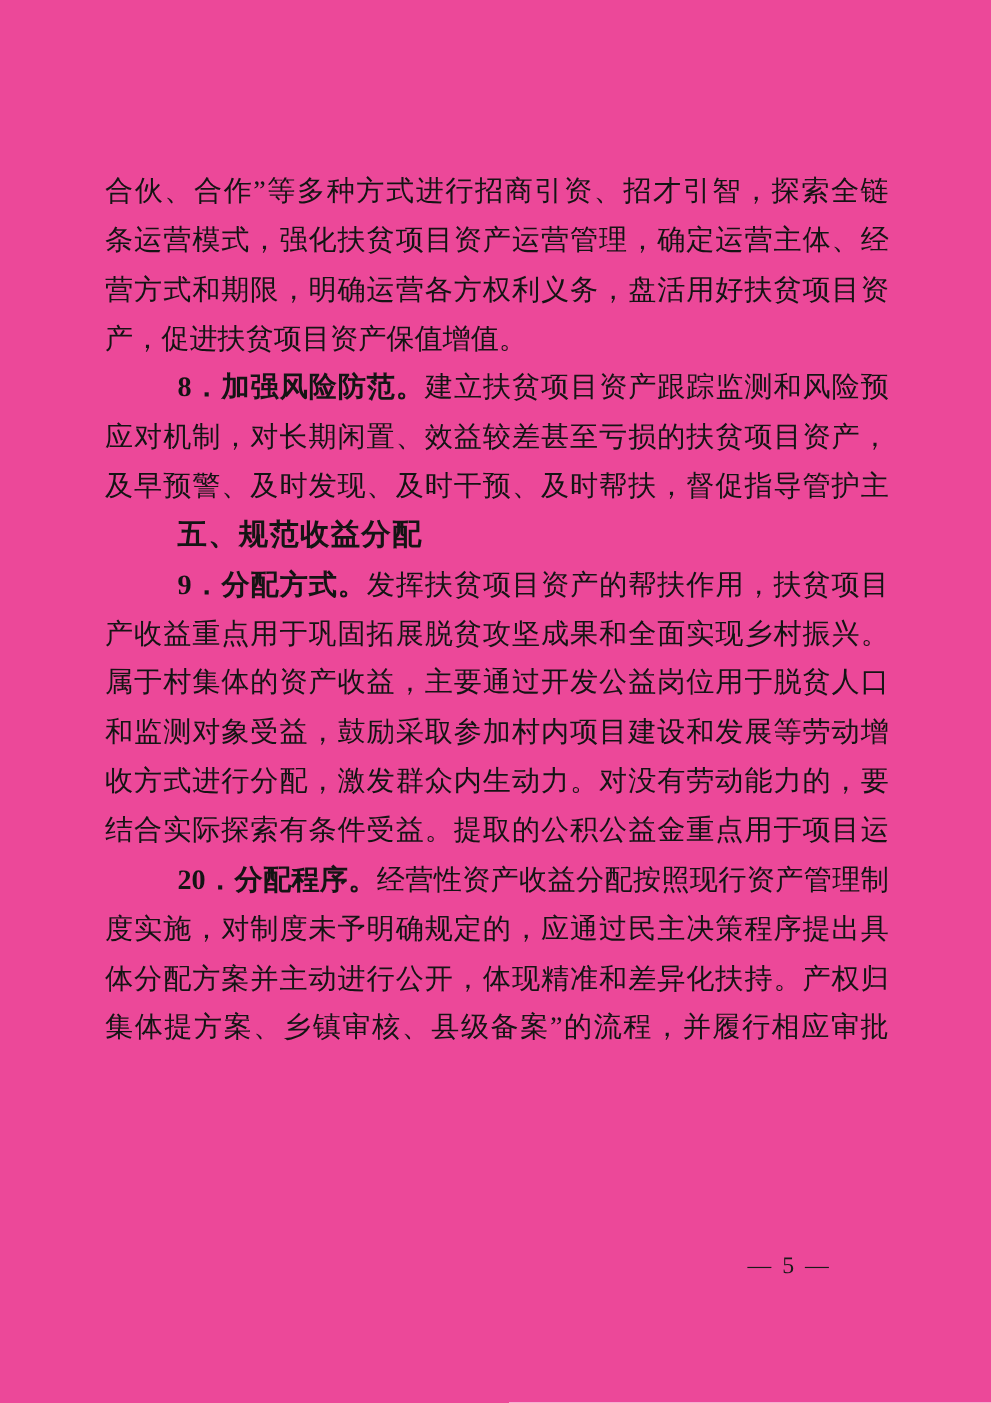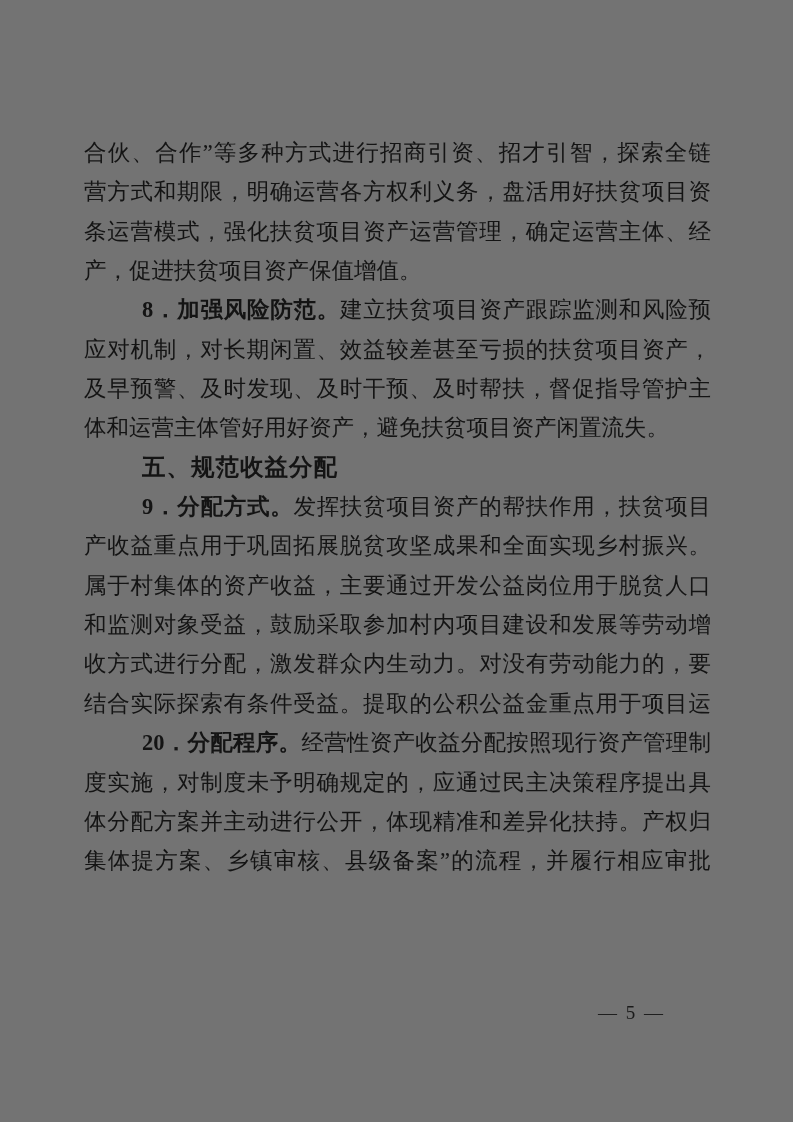--- a/index.html
+++ b/index.html
@@ -4,21 +4,21 @@
 <style>
   html, body {
     margin: 0;
     padding: 0;
     background: #ffffff;
   }
   .page {
     position: relative;
     width: 793px;
     height: 1122px;
-    background: #737373;
+    background: #ec4899;
     font-family: "Liberation Serif", serif;
     color: #141414;
     overflow: hidden;
     text-decoration: underline;
   }
   .content {
     position: absolute;
     left: 84px;
     top: 133px;
     width: 627px;
@@ -56,29 +56,28 @@
     color: #1a1a1a;
   }
 </style>
 </head>
 <body>
 
 <div class="page">
   <main class="content">
       <section>
         <div class="line fill"><span>合伙、合作”等多种方式进行招商引资、招才引智，探索全链</span></div>
+        <div class="line fill"><span>条运营模式，强化扶贫项目资产运营管理，确定运营主体、经</span></div>
         <div class="line fill"><span>营方式和期限，明确运营各方权利义务，盘活用好扶贫项目资</span></div>
-        <div class="line fill"><span>条运营模式，强化扶贫项目资产运营管理，确定运营主体、经</span></div>
         <div class="line"><span>产，促进扶贫项目资产保值增值。</span></div>
       </section>
       <section>
         <div class="line indent fill"><span class="bold">8．加强风险防范。</span><span>建立扶贫项目资产跟踪监测和风险预警</span></div>
         <div class="line fill"><span>应对机制，对长期闲置、效益较差甚至亏损的扶贫项目资产，</span></div>
         <div class="line fill"><span>及早预警、及时发现、及时干预、及时帮扶，督促指导管护主</span></div>
-        <div class="line"><span>体和运营主体管好用好资产，避免扶贫项目资产闲置流失。</span></div>
       </section>
       <section>
         <div class="line indent heading"><span class="bold">五、规范收益分配</span></div>
       </section>
       <section>
         <div class="line indent fill"><span class="bold">9．分配方式。</span><span>发挥扶贫项目资产的帮扶作用，扶贫项目资</span></div>
         <div class="line fill"><span>产收益重点用于巩固拓展脱贫攻坚成果和全面实现乡村振兴。</span></div>
         <div class="line fill"><span>属于村集体的资产收益，主要通过开发公益岗位用于脱贫人口</span></div>
         <div class="line fill"><span>和监测对象受益，鼓励采取参加村内项目建设和发展等劳动增</span></div>
         <div class="line fill"><span>收方式进行分配，激发群众内生动力。对没有劳动能力的，要</span></div>

